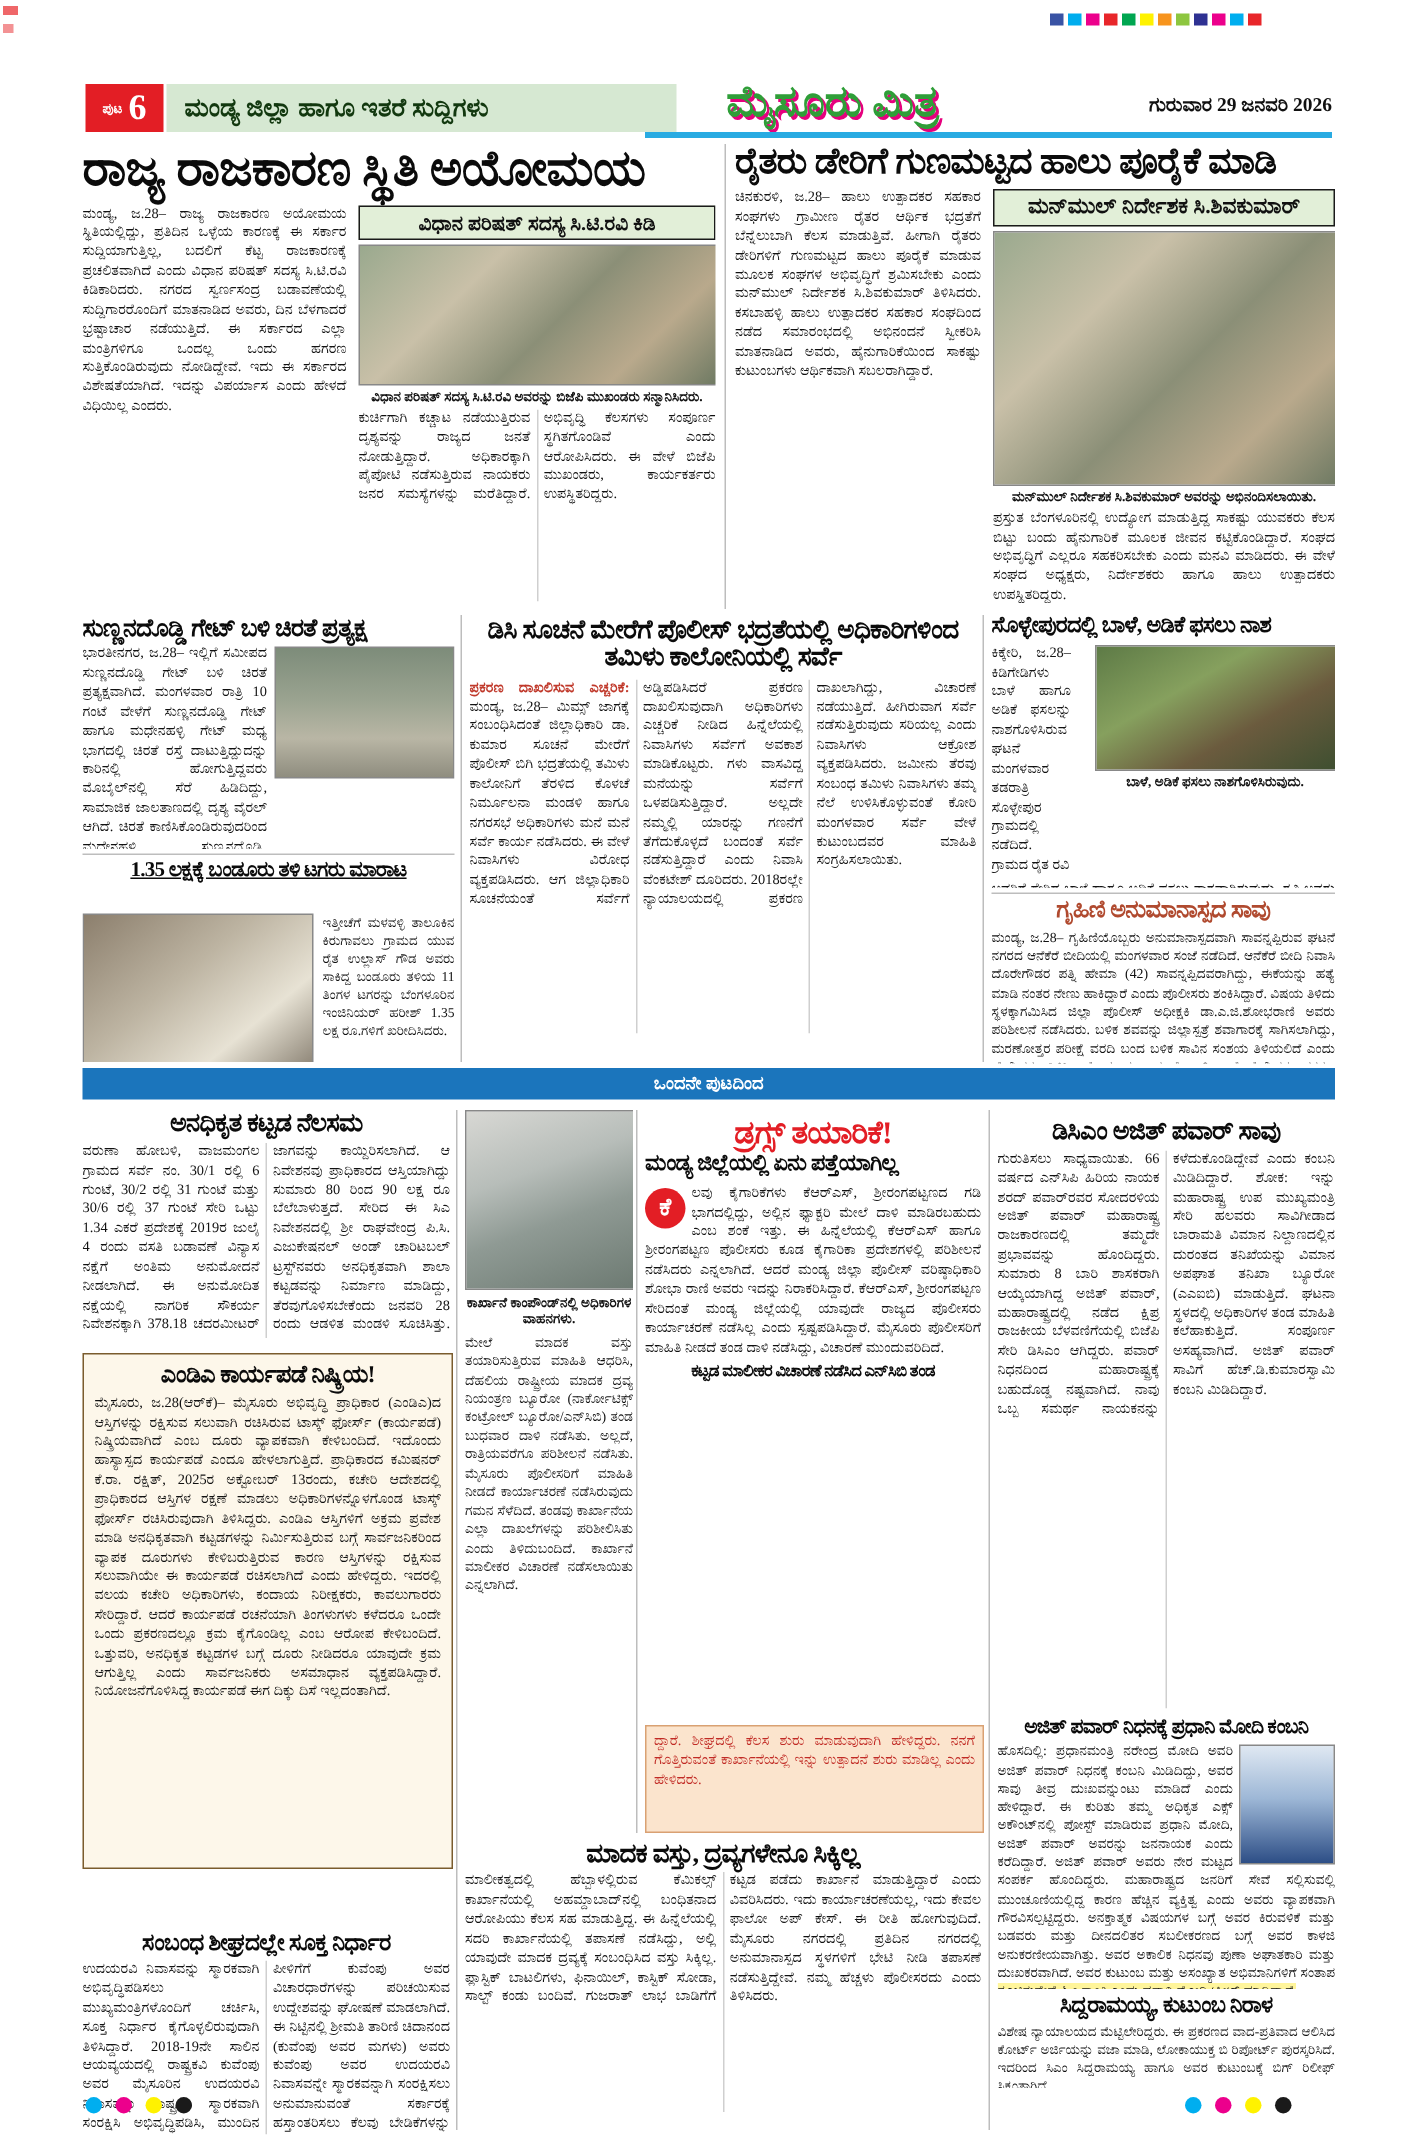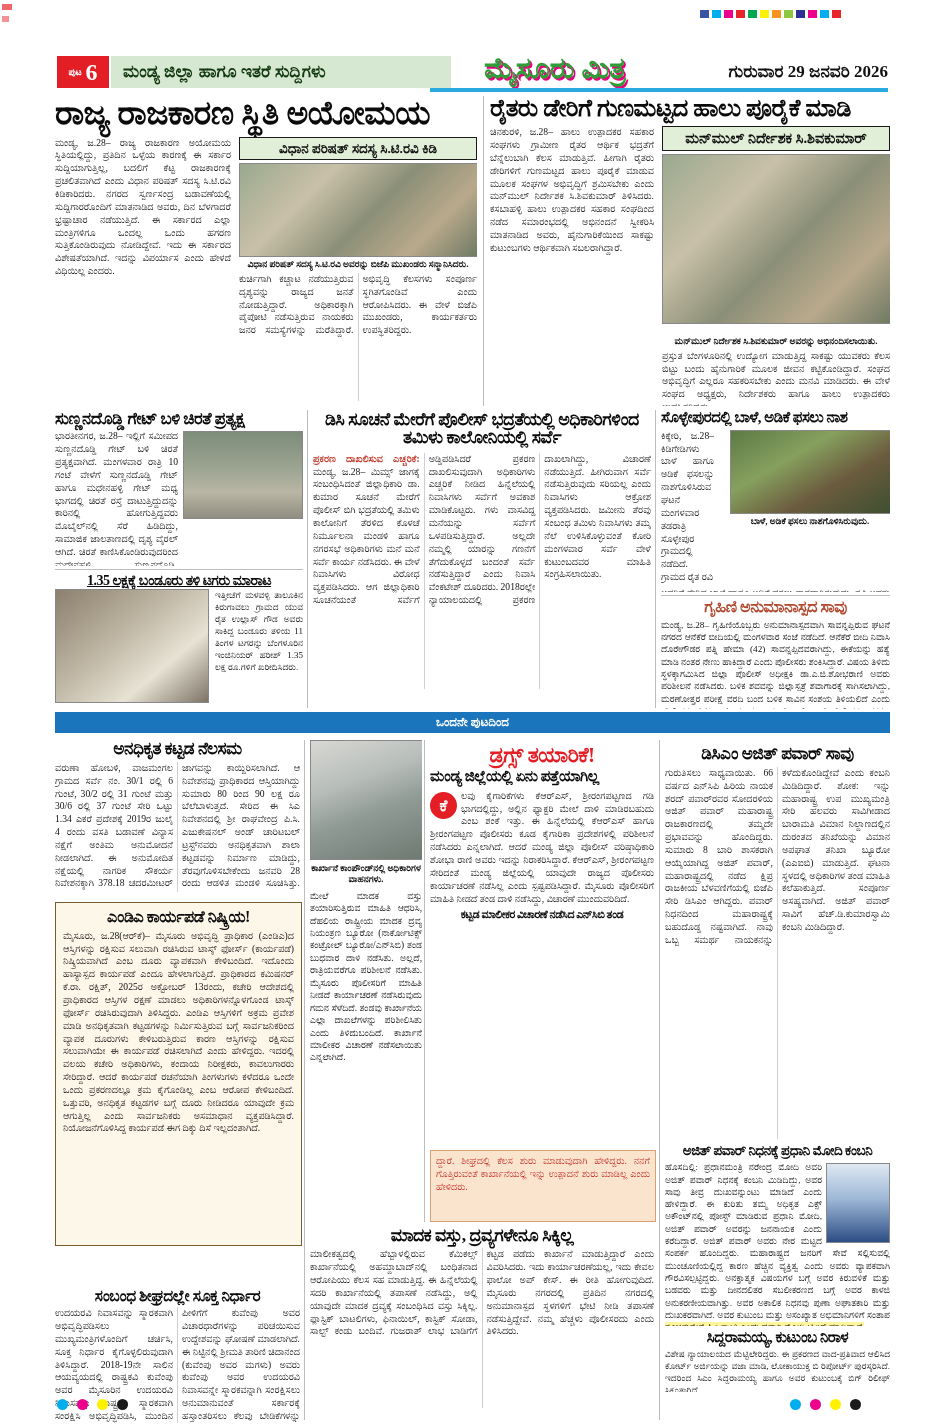--- a/index.html
+++ b/index.html
@@ -26,21 +26,21 @@
   .dot{display:inline-block;width:11px;height:11px;border-radius:50%;margin-right:9px;}
   .sq{display:inline-block;width:9px;height:8px;margin-right:3px;}
   .hl-yellow{background:#fff59b;}
   .hl-box{background:#fbe4cd;border:1px solid #d9a173;color:#c12b25;font-size:9.6px;
           line-height:1.35;text-align:justify;padding:4px 5px;overflow:hidden;}
   .boxed-article{border:1px solid #7a5c2e;background:#fdf7ea;padding:6px 7px;overflow:hidden;}
   .dropcap{float:left;width:27px;height:27px;border-radius:50%;background:#e31e25;color:#fff;
            font-weight:bold;font-size:16px;text-align:center;line-height:27px;margin:2px 4px 0 0;}
   .red-note{color:#c0392b;font-weight:bold;}
   .masthead{font-weight:bold;font-size:29px;color:#2f9e38;text-shadow:2px 2px 0 #e6007e;letter-spacing:0;}
-  .date-txt{font-weight:bold;font-size:17px;}
+  .date-txt{font-weight:bold;font-size:13px;}
   .pgbox{background:#e31e25;color:#fff;display:flex;align-items:center;justify-content:center;gap:4px;}
   .greenbar{background:#d6e8d2;color:#12380f;font-weight:bold;display:flex;align-items:center;padding:0 12px;}
 </style>
 </head>
 <body>
 
 <div id="page">
 
   <div class="abs" style="left:700px;top:4px;"><span class="sq" style="background: rgb(57, 83, 164);"></span><span class="sq" style="background: rgb(0, 173, 238);"></span><span class="sq" style="background: rgb(236, 0, 140);"></span><span class="sq" style="background: rgb(232, 38, 42);"></span><span class="sq" style="background: rgb(0, 166, 80);"></span><span class="sq" style="background: rgb(255, 242, 0);"></span><span class="sq" style="background: rgb(247, 148, 29);"></span><span class="sq" style="background: rgb(141, 198, 63);"></span><span class="sq" style="background: rgb(46, 49, 146);"></span><span class="sq" style="background: rgb(236, 0, 140);"></span><span class="sq" style="background: rgb(0, 174, 239);"></span><span class="sq" style="background: rgb(232, 38, 42);"></span></div>
   <div class="abs" style="left:2px;top:4px;width:10px;height:6px;background:#e8262a;opacity:.7"></div>
@@ -72,36 +72,36 @@
 
   <div class="vrule" style="left:483px;top:96px;height:310px;"></div>
 
   <div class="abs" style="left:490px;top:96px;width:400px;height:310px;overflow:hidden;">
     <div class="headline" style="font-size:24px;">ರೈತರು ಡೇರಿಗೆ ಗುಣಮಟ್ಟದ ಹಾಲು ಪೂರೈಕೆ ಮಾಡಿ</div>
     <div style="display:flex;gap:8px;margin-top:5px;">
       <div class="body-txt" style="width:164px;height:272px;">ಚಿನಕುರಳಿ, ಜ.28– ಹಾಲು ಉತ್ಪಾದಕರ ಸಹಕಾರ ಸಂಘಗಳು ಗ್ರಾಮೀಣ ರೈತರ ಆರ್ಥಿಕ ಭದ್ರತೆಗೆ ಬೆನ್ನೆಲುಬಾಗಿ ಕೆಲಸ ಮಾಡುತ್ತಿವೆ. ಹೀಗಾಗಿ ರೈತರು ಡೇರಿಗಳಿಗೆ ಗುಣಮಟ್ಟದ ಹಾಲು ಪೂರೈಕೆ ಮಾಡುವ ಮೂಲಕ ಸಂಘಗಳ ಅಭಿವೃದ್ಧಿಗೆ ಶ್ರಮಿಸಬೇಕು ಎಂದು ಮನ್‌ಮುಲ್ ನಿರ್ದೇಶಕ ಸಿ.ಶಿವಕುಮಾರ್ ತಿಳಿಸಿದರು. ಕಸಬಾಹಳ್ಳಿ ಹಾಲು ಉತ್ಪಾದಕರ ಸಹಕಾರ ಸಂಘದಿಂದ ನಡೆದ ಸಮಾರಂಭದಲ್ಲಿ ಅಭಿನಂದನೆ ಸ್ವೀಕರಿಸಿ ಮಾತನಾಡಿದ ಅವರು, ಹೈನುಗಾರಿಕೆಯಿಂದ ಸಾಕಷ್ಟು ಕುಟುಂಬಗಳು ಆರ್ಥಿಕವಾಗಿ ಸಬಲರಾಗಿದ್ದಾರೆ.</div>
       <div style="width:228px;">
         <div class="subhead-box" style="font-size:14.5px;">ಮನ್‌ಮುಲ್ ನಿರ್ದೇಶಕ ಸಿ.ಶಿವಕುಮಾರ್</div>
         <div class="photo" style="width:228px;height:168px;margin-top:3px;"></div>
-        <div class="caption" style="margin-top:12px;">ಮನ್‌ಮುಲ್ ನಿರ್ದೇಶಕ ಸಿ.ಶಿವಕುಮಾರ್ ಅವರನ್ನು ಅಭಿನಂದಿಸಲಾಯಿತು.</div>
+        <div class="caption" style="margin-top:2px;">ಮನ್‌ಮುಲ್ ನಿರ್ದೇಶಕ ಸಿ.ಶಿವಕುಮಾರ್ ಅವರನ್ನು ಅಭಿನಂದಿಸಲಾಯಿತು.</div>
         <div class="body-txt" style="height:62px;margin-top:3px;">ಪ್ರಸ್ತುತ ಬೆಂಗಳೂರಿನಲ್ಲಿ ಉದ್ಯೋಗ ಮಾಡುತ್ತಿದ್ದ ಸಾಕಷ್ಟು ಯುವಕರು ಕೆಲಸ ಬಿಟ್ಟು ಬಂದು ಹೈನುಗಾರಿಕೆ ಮೂಲಕ ಜೀವನ ಕಟ್ಟಿಕೊಂಡಿದ್ದಾರೆ. ಸಂಘದ ಅಭಿವೃದ್ಧಿಗೆ ಎಲ್ಲರೂ ಸಹಕರಿಸಬೇಕು ಎಂದು ಮನವಿ ಮಾಡಿದರು. ಈ ವೇಳೆ ಸಂಘದ ಅಧ್ಯಕ್ಷರು, ನಿರ್ದೇಶಕರು ಹಾಗೂ ಹಾಲು ಉತ್ಪಾದಕರು ಉಪಸ್ಥಿತರಿದ್ದರು.</div>
       </div>
     </div>
   </div>
 
   <div class="abs" style="left:55px;top:410px;width:248px;height:156px;overflow:hidden;">
     <div class="headline" style="font-size:16.5px;">ಸುಣ್ಣನದೊಡ್ಡಿ ಗೇಟ್ ಬಳಿ ಚಿರತೆ ಪ್ರತ್ಯಕ್ಷ</div>
     <div class="photo-road" style="float:right;width:118px;height:86px;margin:4px 0 3px 5px;"></div>
     <div class="body-txt" style="margin-top:3px;">ಭಾರತೀನಗರ, ಜ.28– ಇಲ್ಲಿಗೆ ಸಮೀಪದ ಸುಣ್ಣನದೊಡ್ಡಿ ಗೇಟ್ ಬಳಿ ಚಿರತೆ ಪ್ರತ್ಯಕ್ಷವಾಗಿದೆ. ಮಂಗಳವಾರ ರಾತ್ರಿ 10 ಗಂಟೆ ವೇಳೆಗೆ ಸುಣ್ಣನದೊಡ್ಡಿ ಗೇಟ್ ಹಾಗೂ ಮಧೇನಹಳ್ಳಿ ಗೇಟ್ ಮಧ್ಯ ಭಾಗದಲ್ಲಿ ಚಿರತೆ ರಸ್ತೆ ದಾಟುತ್ತಿದ್ದುದನ್ನು ಕಾರಿನಲ್ಲಿ ಹೋಗುತ್ತಿದ್ದವರು ಮೊಬೈಲ್‌ನಲ್ಲಿ ಸೆರೆ ಹಿಡಿದಿದ್ದು, ಸಾಮಾಜಿಕ ಜಾಲತಾಣದಲ್ಲಿ ದೃಶ್ಯ ವೈರಲ್ ಆಗಿದೆ. ಚಿರತೆ ಕಾಣಿಸಿಕೊಂಡಿರುವುದರಿಂದ ಮಧೇನಹಳ್ಳಿ, ಸುಣ್ಣನದೊಡ್ಡಿ, ತೊರೆಬೊಮ್ಮನಹಳ್ಳಿ ಸೇರಿದಂತೆ ಸುತ್ತಮುತ್ತಲ ಗ್ರಾಮಸ್ಥರು ಆತಂಕಕ್ಕೆ ಒಳಗಾಗಿದ್ದು, ಅರಣ್ಯ ಇಲಾಖೆ ಅಧಿಕಾರಿಗಳು ಕೂಡಲೇ ಬೋನಿಟ್ಟು ಚಿರತೆ ಸೆರೆ ಹಿಡಿಯುವಂತೆ ಮನವಿ ಮಾಡಿದ್ದಾರೆ.</div>
   </div>
   <div class="hrule" style="left:55px;top:569px;width:248px;"></div>
 
   <div class="abs" style="left:55px;top:574px;width:248px;height:134px;overflow:hidden;">
     <div class="headline center" style="font-size:14px;text-decoration:underline;">1.35 ಲಕ್ಷಕ್ಕೆ ಬಂಡೂರು ತಳಿ ಟಗರು ಮಾರಾಟ</div>
-    <div style="display:flex;gap:6px;margin-top:0;">
+    <div style="display:flex;gap:6px;margin-top:20px;">
       <div class="photo-sheep" style="width:152px;height:112px;"></div>
       <div class="body-txt center" style="width:88px;font-size:9px;">ಇತ್ತೀಚೆಗೆ ಮಳವಳ್ಳಿ ತಾಲೂಕಿನ ಕಿರುಗಾವಲು ಗ್ರಾಮದ ಯುವ ರೈತ ಉಲ್ಲಾಸ್ ಗೌಡ ಅವರು ಸಾಕಿದ್ದ ಬಂಡೂರು ತಳಿಯ 11 ತಿಂಗಳ ಟಗರನ್ನು ಬೆಂಗಳೂರಿನ ಇಂಜಿನಿಯರ್ ಹರೀಶ್ 1.35 ಲಕ್ಷ ರೂ.ಗಳಿಗೆ ಖರೀದಿಸಿದರು.</div>
     </div>
   </div>
 
   <div class="vrule" style="left:307px;top:410px;height:298px;"></div>
 
   <div class="abs" style="left:313px;top:410px;width:338px;height:298px;overflow:hidden;">
     <div class="headline center" style="font-size:17.5px;">ಡಿಸಿ ಸೂಚನೆ ಮೇರೆಗೆ ಪೊಲೀಸ್ ಭದ್ರತೆಯಲ್ಲಿ ಅಧಿಕಾರಿಗಳಿಂದ ತಮಿಳು ಕಾಲೋನಿಯಲ್ಲಿ ಸರ್ವೆ</div>
     <div class="body-txt cols3" style="height:236px;margin-top:6px;">

